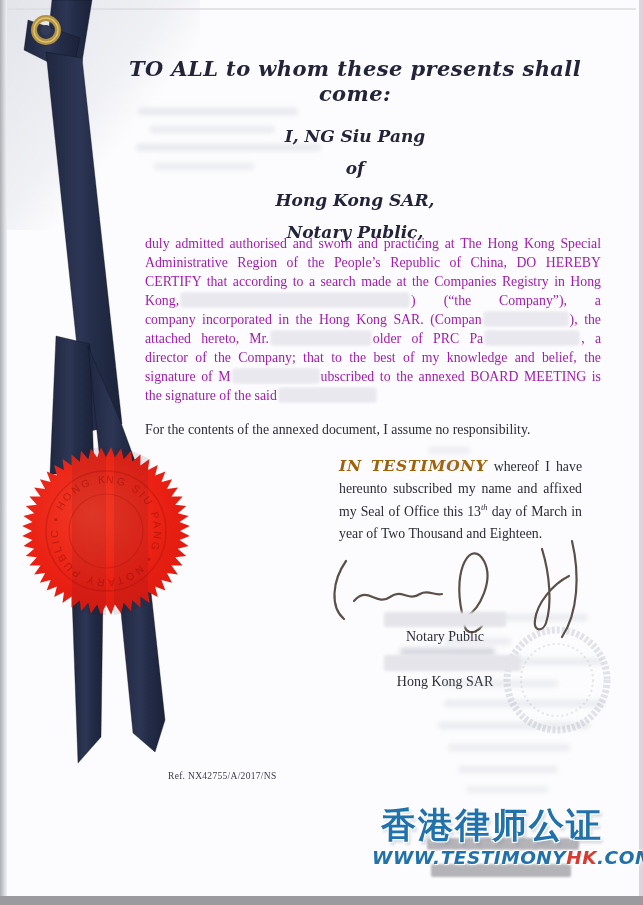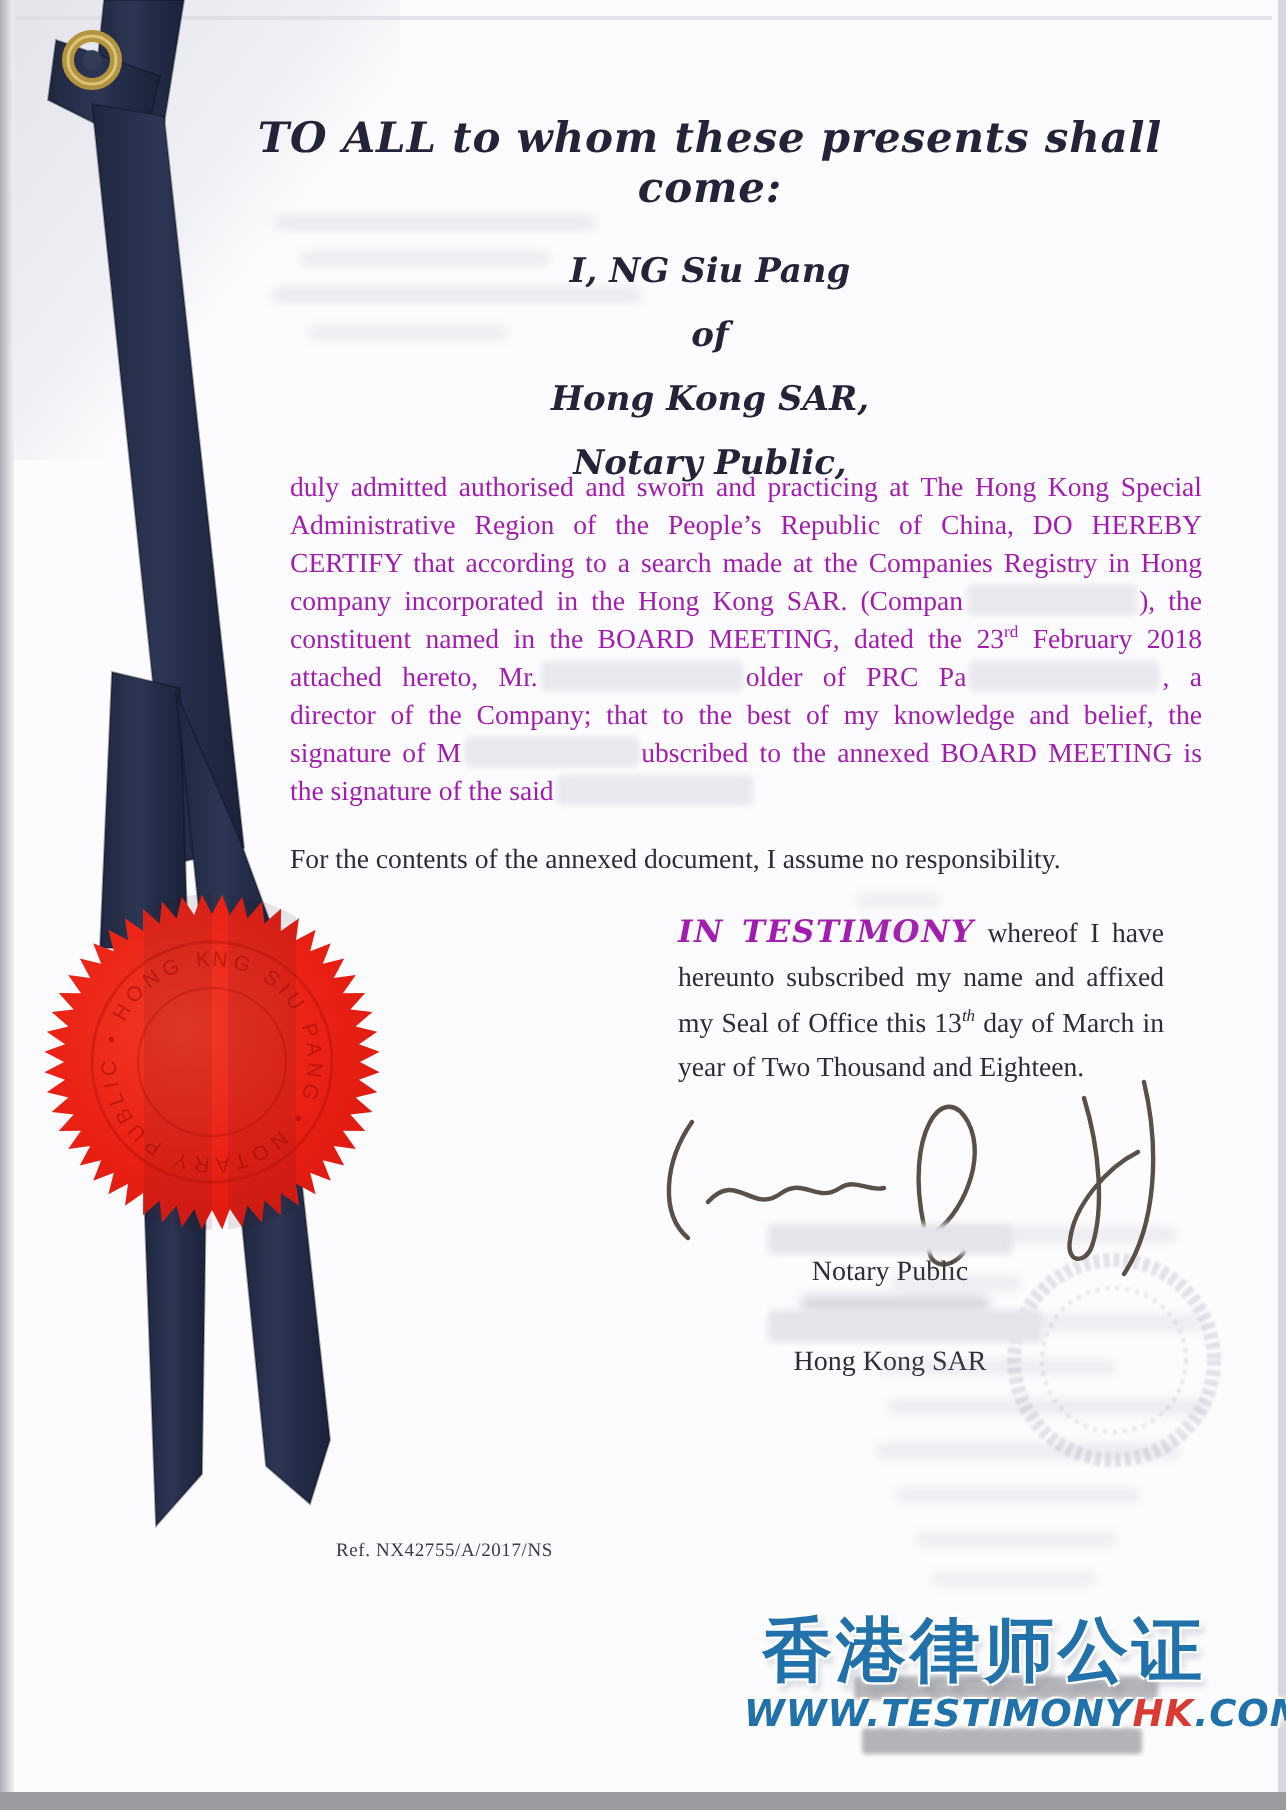--- a/index.html
+++ b/index.html
@@ -24,21 +24,21 @@
   .bline.last{text-align-last:left;}
   .bline sup{font-size:8.5px;vertical-align:super;line-height:0;}
   .redact{display:inline-block;height:12px;background:#e8e8ee;border-radius:2px;
     box-shadow:0 0 0 2px #ececf1;filter:blur(1.3px);vertical-align:-1px;margin:0 3px;}
   .disclaimer{position:absolute;left:145px;top:422px;width:456px;font-size:13.8px;color:#2c2d35;z-index:1;}
   
   .testimony{position:absolute;left:339px;top:456px;width:243px;z-index:1;
     font-size:13.8px;line-height:22.3px;color:#2c2d35;}
   .tline{text-align:justify;text-align-last:justify;height:22.3px;}
   .tline.last{text-align-last:left;font-family:Liberation Serif, serif;}
-  .tlead{font:700 italic 15.5px "DejaVu Serif",serif;letter-spacing:.8px;color:#a21caf;}
+  .tlead{font:700 italic 15.5px "DejaVu Serif",serif;letter-spacing:.8px;color:#a16207;}
   .tline sup{font-size:8.5px;vertical-align:super;line-height:0;font-style:italic;}
   
   .nlabel{position:absolute;width:140px;text-align:center;font-size:14px;color:#2c2d35;z-index:1;}
   .redact-abs{position:absolute;background:#e4e4ea;border-radius:2px;filter:blur(1.6px);z-index:2;}
   .ref{position:absolute;left:168px;top:771px;font-size:9.5px;letter-spacing:.3px;color:#3b3b46;z-index:1;}
   
   .ghost{position:absolute;background:#8f93a3;border-radius:3px;filter:blur(2.6px);}
   
   .wm-cn{position:absolute;left:372px;top:802px;width:240px;text-align:center;z-index:5;
     font-family:"DejaVu Sans",sans-serif;font-weight:700;font-size:35px;letter-spacing:2px;color:#2171ab;
@@ -64,22 +64,22 @@
     <div class="h2">I, NG Siu Pang</div>
     <div class="h2">of</div>
     <div class="h2">Hong Kong SAR,</div>
     <div class="h2">Notary Public,</div>
   </div>
 
   <div class="body-block" id="body-lines">
       <div class="bline"><span>duly admitted authorised and sworn and practicing at The Hong Kong Special</span></div>
       <div class="bline"><span>Administrative Region of the People’s Republic of China, DO HEREBY</span></div>
       <div class="bline"><span>CERTIFY that according to a search made at the Companies Registry in Hong</span></div>
+      <div class="bline"><span>Kong,</span><span class="redact" style="width: 226px;"></span><span>) (“the Company”), a</span></div>
       <div class="bline"><span>company incorporated in the Hong Kong SAR. (Compan</span><span class="redact" style="width: 82px;"></span><span>), the</span></div>
-      <div class="bline"><span>constituent named in the BOARD MEETING, dated the 23</span><sup>rd</sup><span> February 2018</span></div>
       <div class="bline"><span>attached hereto, Mr.</span><span class="redact" style="width: 98px;"></span><span>older of PRC Pa</span><span class="redact" style="width: 92px;"></span><span>, a</span></div>
       <div class="bline"><span>director of the Company; that to the best of my knowledge and belief, the</span></div>
       <div class="bline"><span>signature of M</span><span class="redact" style="width: 84px;"></span><span>ubscribed to the annexed BOARD MEETING is</span></div>
       <div class="bline last"><span>the signature of the said</span><span class="redact" style="width: 95px;"></span></div>
     </div>
 
   <div class="disclaimer">For the contents of the annexed document, I assume no responsibility.</div>
 
   <div class="testimony">
     <div class="tline"><span class="tlead">IN TESTIMONY</span> <span>whereof I have</span></div>

